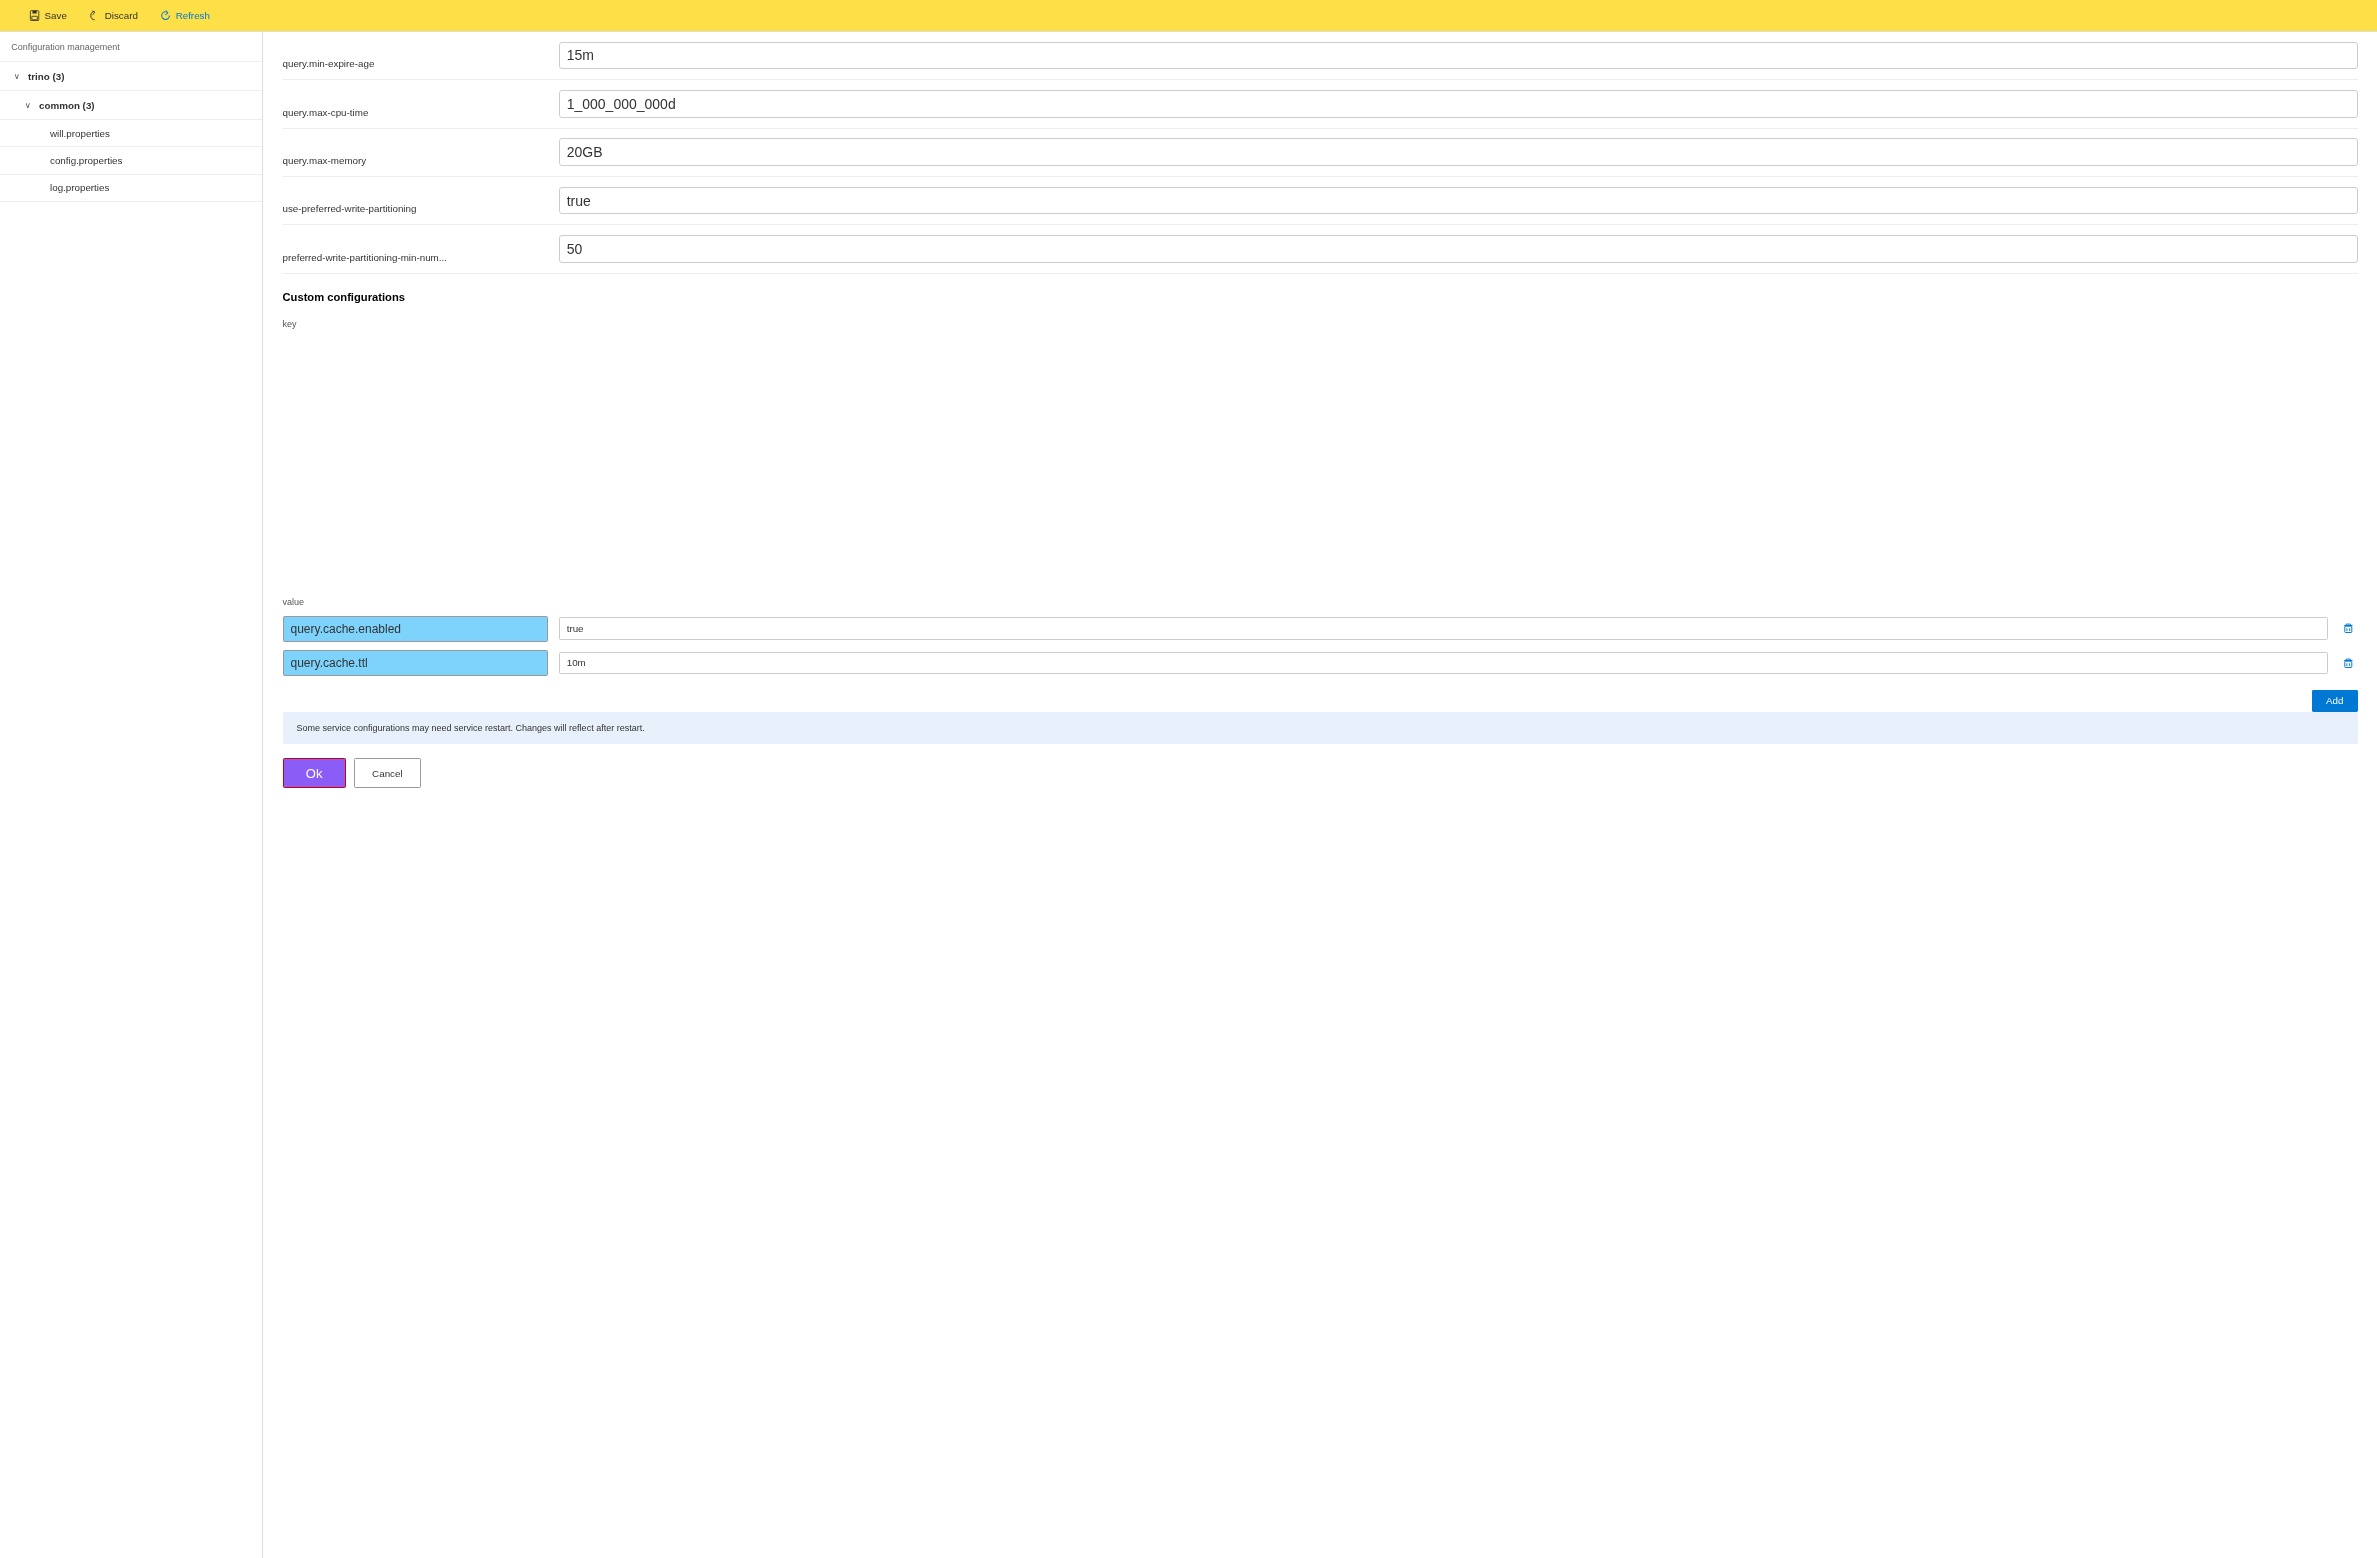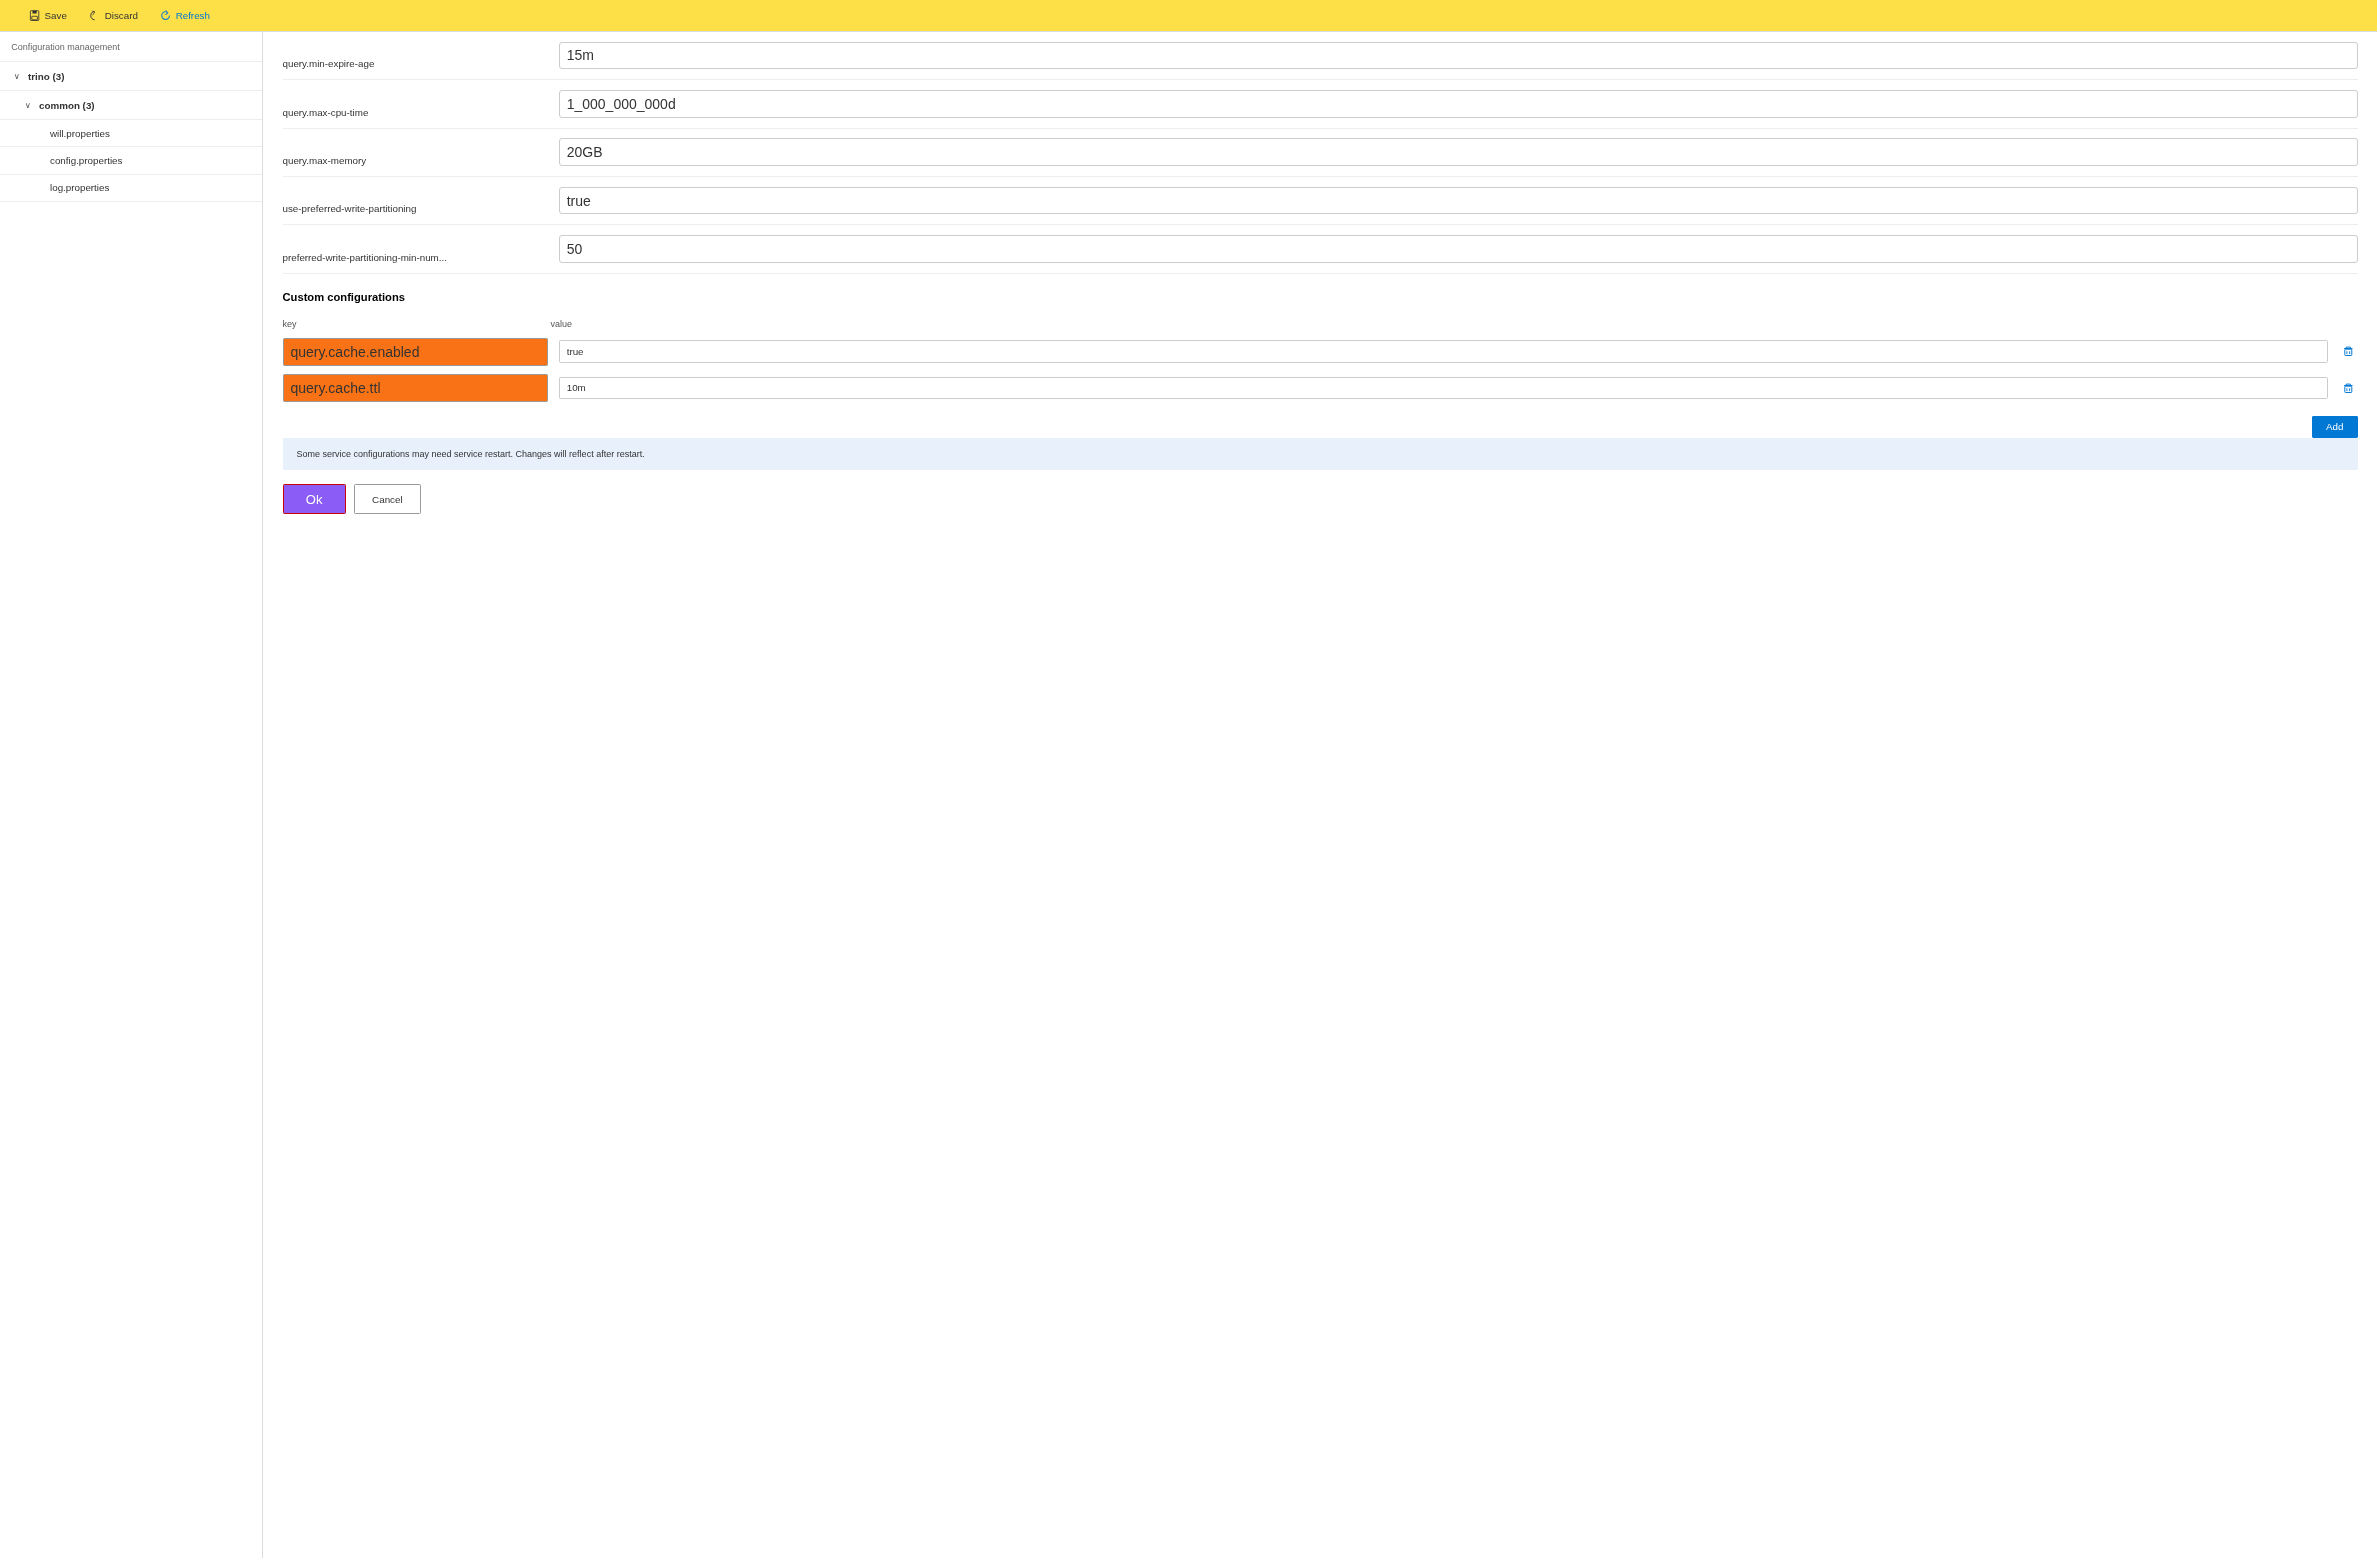--- a/index.html
+++ b/index.html
@@ -75,35 +75,35 @@
     .section-heading {
       font-size: 11.2px; font-weight: 600;
       padding: 17px 0 11.2px 0; color: #000;
     }
 
     
     .custom-config {
       margin-top: 0;
     }
     .custom-config-header {
-      display: flex; gap: 3px; padding: 5.6px 0 8.4px 0;
+      display: flex; gap: 13px; padding: 5.6px 0 8.4px 0; flex-direction: column;
     }
     .custom-config-header .col-key {
       flex: 0 0 265px; font-size: 9px; color: #555; font-weight: 400;
     }
     .custom-config-header .col-value {
       flex: 1; font-size: 9px; color: #555; font-weight: 400;
     }
     .custom-config-row {
       display: flex; align-items: center; gap: 11.2px; margin-bottom: 8.4px;
     }
     .custom-config-row .key-input {
       flex: 0 0 265px; padding: 4.9px 7px;
       border: 0.7px solid #999; border-radius: 1.4px;
-      font-size: 14px; color: #333; background: #f97316;
+      font-size: 12px; color: #333; background: #7dd3fc;
     }
     .custom-config-row .val-input {
       flex: 1; padding: 4.9px 7px;
       border: 0.7px solid #ccc; border-radius: 1.4px;
       font-size: 9.8px; color: #333; background: #fff;
     }
     .delete-btn {
       background: none; border: none; cursor: pointer;
       color: #0078d4; padding: 2.8px; font-size: 11.2px;
       display: flex; align-items: center;

